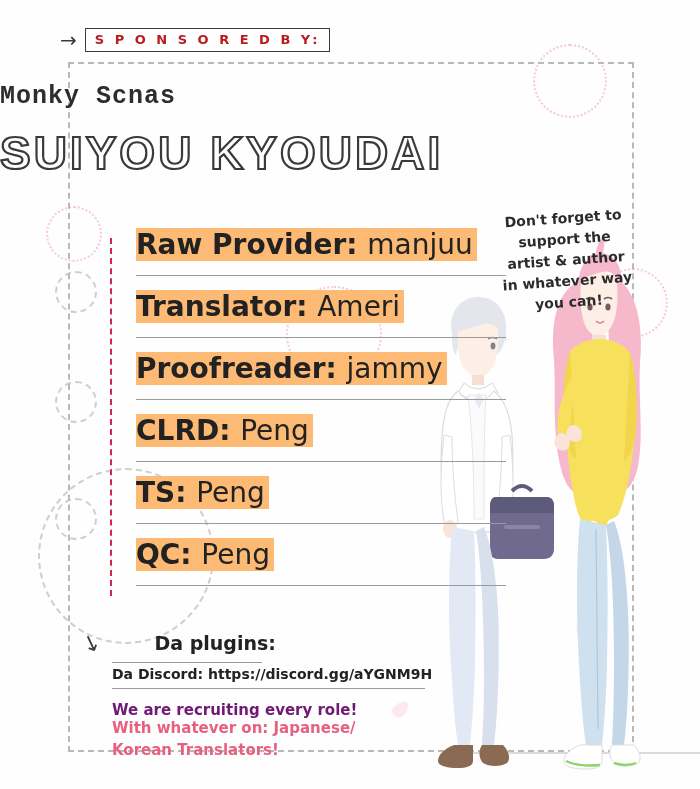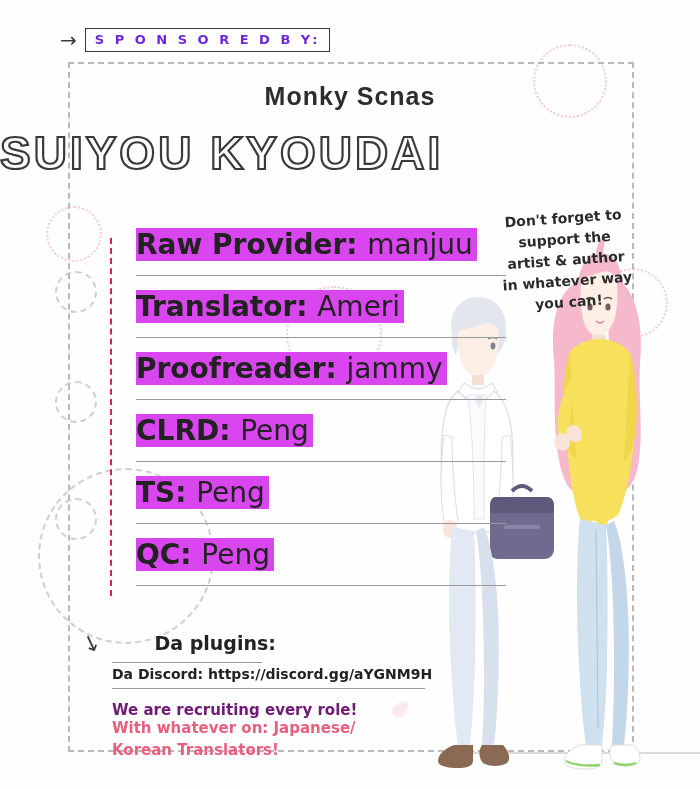--- a/index.html
+++ b/index.html
@@ -58,21 +58,21 @@
     color: #3a3a3a;
     font-family: "DejaVu Sans", sans-serif;
   }
   .sponsor-box {
     border: 1.5px solid #3a3a3a;
     padding: 3px 9px 4px 9px;
     font-size: 13px;
     letter-spacing: 3px;
     font-weight: bold;
     font-family: "DejaVu Sans", sans-serif;
-    color: #6d28d9;
+    color: #b91c1c;
     white-space: nowrap;
   }
 
   
   .frame {
     position: absolute;
     left: 68px;
     top: 62px;
     width: 566px;
     height: 690px;
@@ -80,25 +80,25 @@
     box-sizing: border-box;
     background: transparent;
   }
 
   
   .group-name {
     position: absolute;
     left: 0;
     right: 0;
     top: 82px;
-    text-align: center;
+    text-align: left;
     font-size: 25px;
     font-weight: bold;
     letter-spacing: 1px;
-    font-family: Liberation Sans, sans-serif;
+    font-family: Liberation Mono, monospace;
     color: #2d2d2d;
   }
   .manga-title {
     position: absolute;
     left: 0;
     right: 0;
     top: 126px;
     text-align: left;
     font-size: 46px;
     font-weight: bold;
@@ -133,21 +133,21 @@
   .credit .line-text {
     font-size: 28px;
     font-weight: bold;
     font-family: "DejaVu Sans", sans-serif;
     color: #222;
     white-space: nowrap;
     position: relative;
     z-index: 2;
     display: inline-block;
     padding-right: 4px;
-    background: #d946ef;
+    background: #fdba74;
   }
   .credit .role {
     font-weight: bold;
   }
   .credit .value {
     font-weight: normal;
   }
   .credit .underline {
     position: absolute;
     left: 0;

